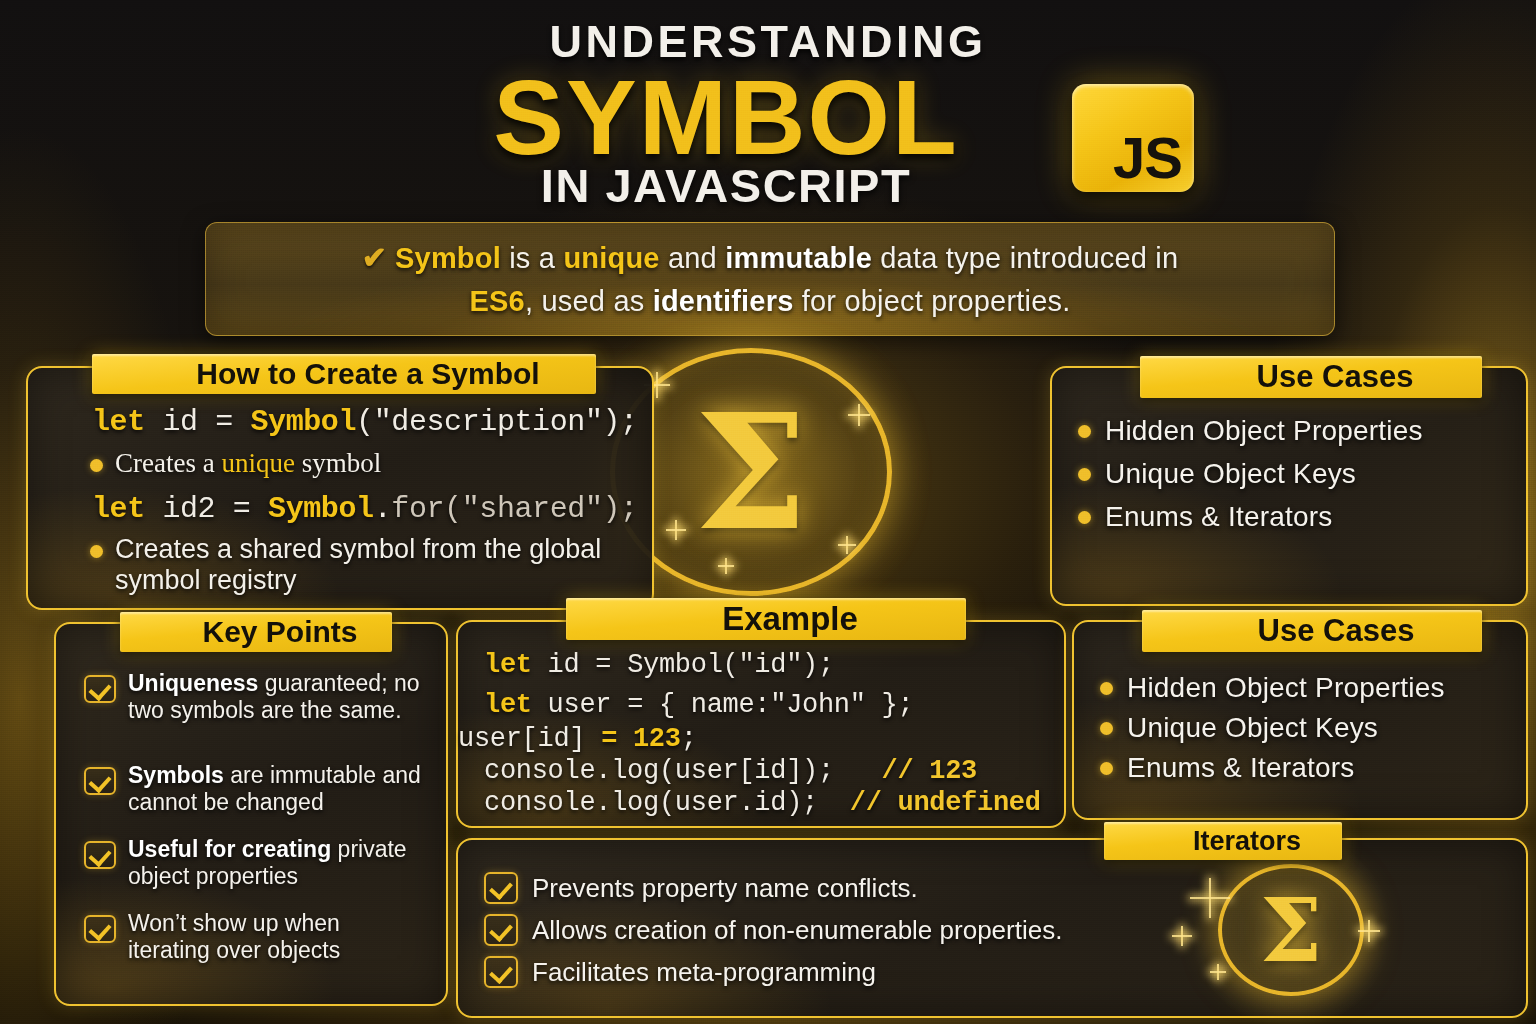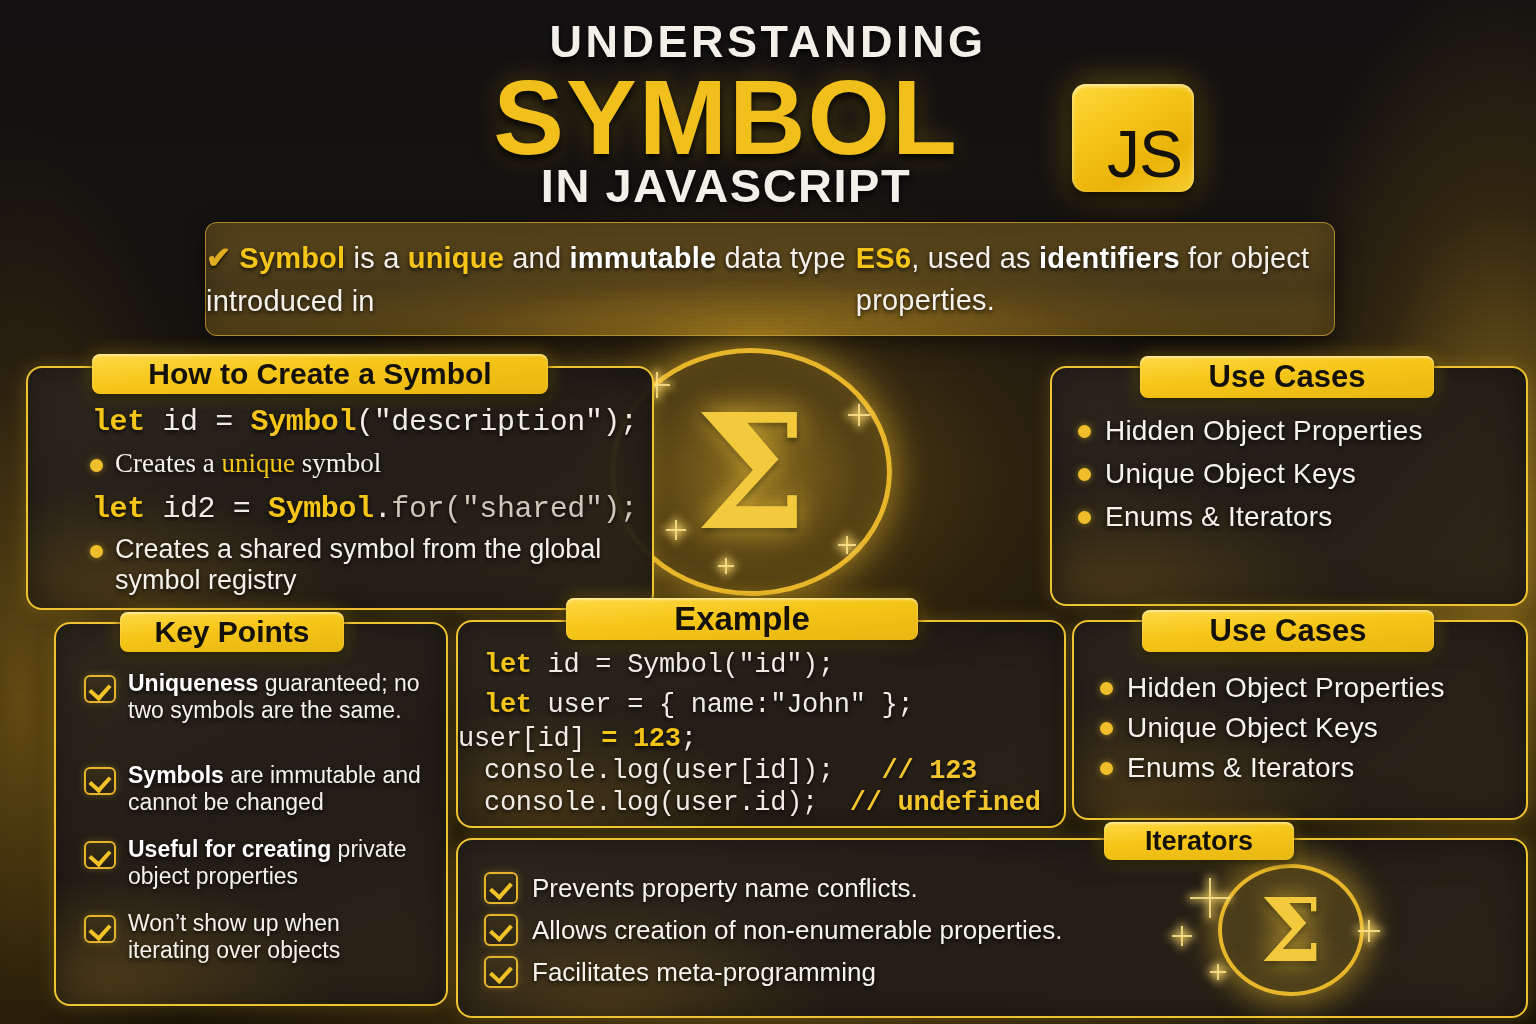--- a/index.html
+++ b/index.html
@@ -46,54 +46,54 @@
     text-shadow:0 3px 6px rgba(0,0,0,.9);
   }
   .hl3 .shift{display:inline-block;transform:translateX(-42px);}
   #js-badge{
     position:absolute;left:1072px;top:84px;width:122px;height:108px;border-radius:14px;
     background:linear-gradient(150deg,#ffd83a 0%, #f5c518 38%, #eab308 70%, #f7cf2e 100%);
     box-shadow:0 6px 16px rgba(0,0,0,.85), 0 0 34px rgba(242,192,27,.42), inset 0 2px 4px rgba(255,255,255,.65);
     display:flex;align-items:flex-end;justify-content:flex-end;
   }
   #js-badge .jstxt{
-    font-size:66px;font-weight:normal;color:#15120c;line-height:.96;
+    font-size:58px;font-weight:bold;color:#15120c;line-height:.96;
     padding:0 12px 6px 0;letter-spacing:-1px;
   }
 
   
   #banner{
     position:absolute;left:205px;top:222px;width:1128px;height:112px;border-radius:12px;
     border:1px solid rgba(234,190,60,.55);
     background:
       radial-gradient(ellipse 600px 130px at 50% 120%, rgba(235,180,40,.55) 0%, rgba(140,100,20,.18) 60%, rgba(0,0,0,0) 85%),
       linear-gradient(180deg, rgba(120,93,34,.72) 0%, rgba(96,76,30,.68) 55%, rgba(120,92,28,.70) 100%);
     box-shadow:0 6px 22px rgba(0,0,0,.55), inset 0 0 38px rgba(0,0,0,.30);
-    display:flex;flex-direction:row;justify-content:center;align-items:center;
+    display:flex;flex-direction:column;justify-content:center;align-items:center;
   }
   #banner .brow{font-size:29px;color:#f5f2ec;line-height:1.45;text-shadow:0 2px 4px rgba(0,0,0,.8);letter-spacing:.2px;}
   #banner .gold{color:#f5c518;font-weight:bold;}
   #banner .wb{font-weight:bold;color:#ffffff;}
   #banner .chk{color:#e0ad21;font-size:30px;font-weight:bold;margin-right:8px;display:inline-block;text-shadow:0 2px 3px rgba(0,0,0,.7);}
 
   
   .panel{
     position:absolute;border:2px solid #f0c330;border-radius:16px;
     background:
       radial-gradient(ellipse 320px 160px at 14% 96%, rgba(190,140,30,.26) 0%, rgba(0,0,0,0) 70%),
       linear-gradient(160deg, rgba(46,40,31,.93) 0%, rgba(34,29,22,.95) 48%, rgba(42,35,24,.93) 100%);
     box-shadow:0 0 18px rgba(240,195,48,.22), inset 0 0 40px rgba(0,0,0,.45);
   }
   .tag{
-    position:absolute;border-radius:8px;
+    position:absolute;border-radius:2px;
     background:linear-gradient(175deg,#ffd945 0%, #f5c518 45%, #e8b712 100%);
     color:#14110a;font-weight:bold;text-align:center;
     box-shadow:0 3px 10px rgba(0,0,0,.6), 0 0 18px rgba(245,197,24,.35), inset 0 2px 2px rgba(255,255,255,.45);
     display:flex;align-items:center;justify-content:center;
-    z-index:5;white-space:nowrap;
+    z-index:5;white-space:nowrap;padding-left:48px;
   }
 
   
   #p-how{left:26px;top:366px;width:624px;height:240px;}
   #tag-how{left:92px;top:354px;width:456px;height:40px;font-size:30px;}
   .codeline{
     position:absolute;font-family:"Liberation Mono", monospace;font-size:30px;
     letter-spacing:-.4px;white-space:nowrap;text-shadow:0 2px 4px rgba(0,0,0,.85);
   }
   .kw{color:#f5c518;font-weight:bold;}

